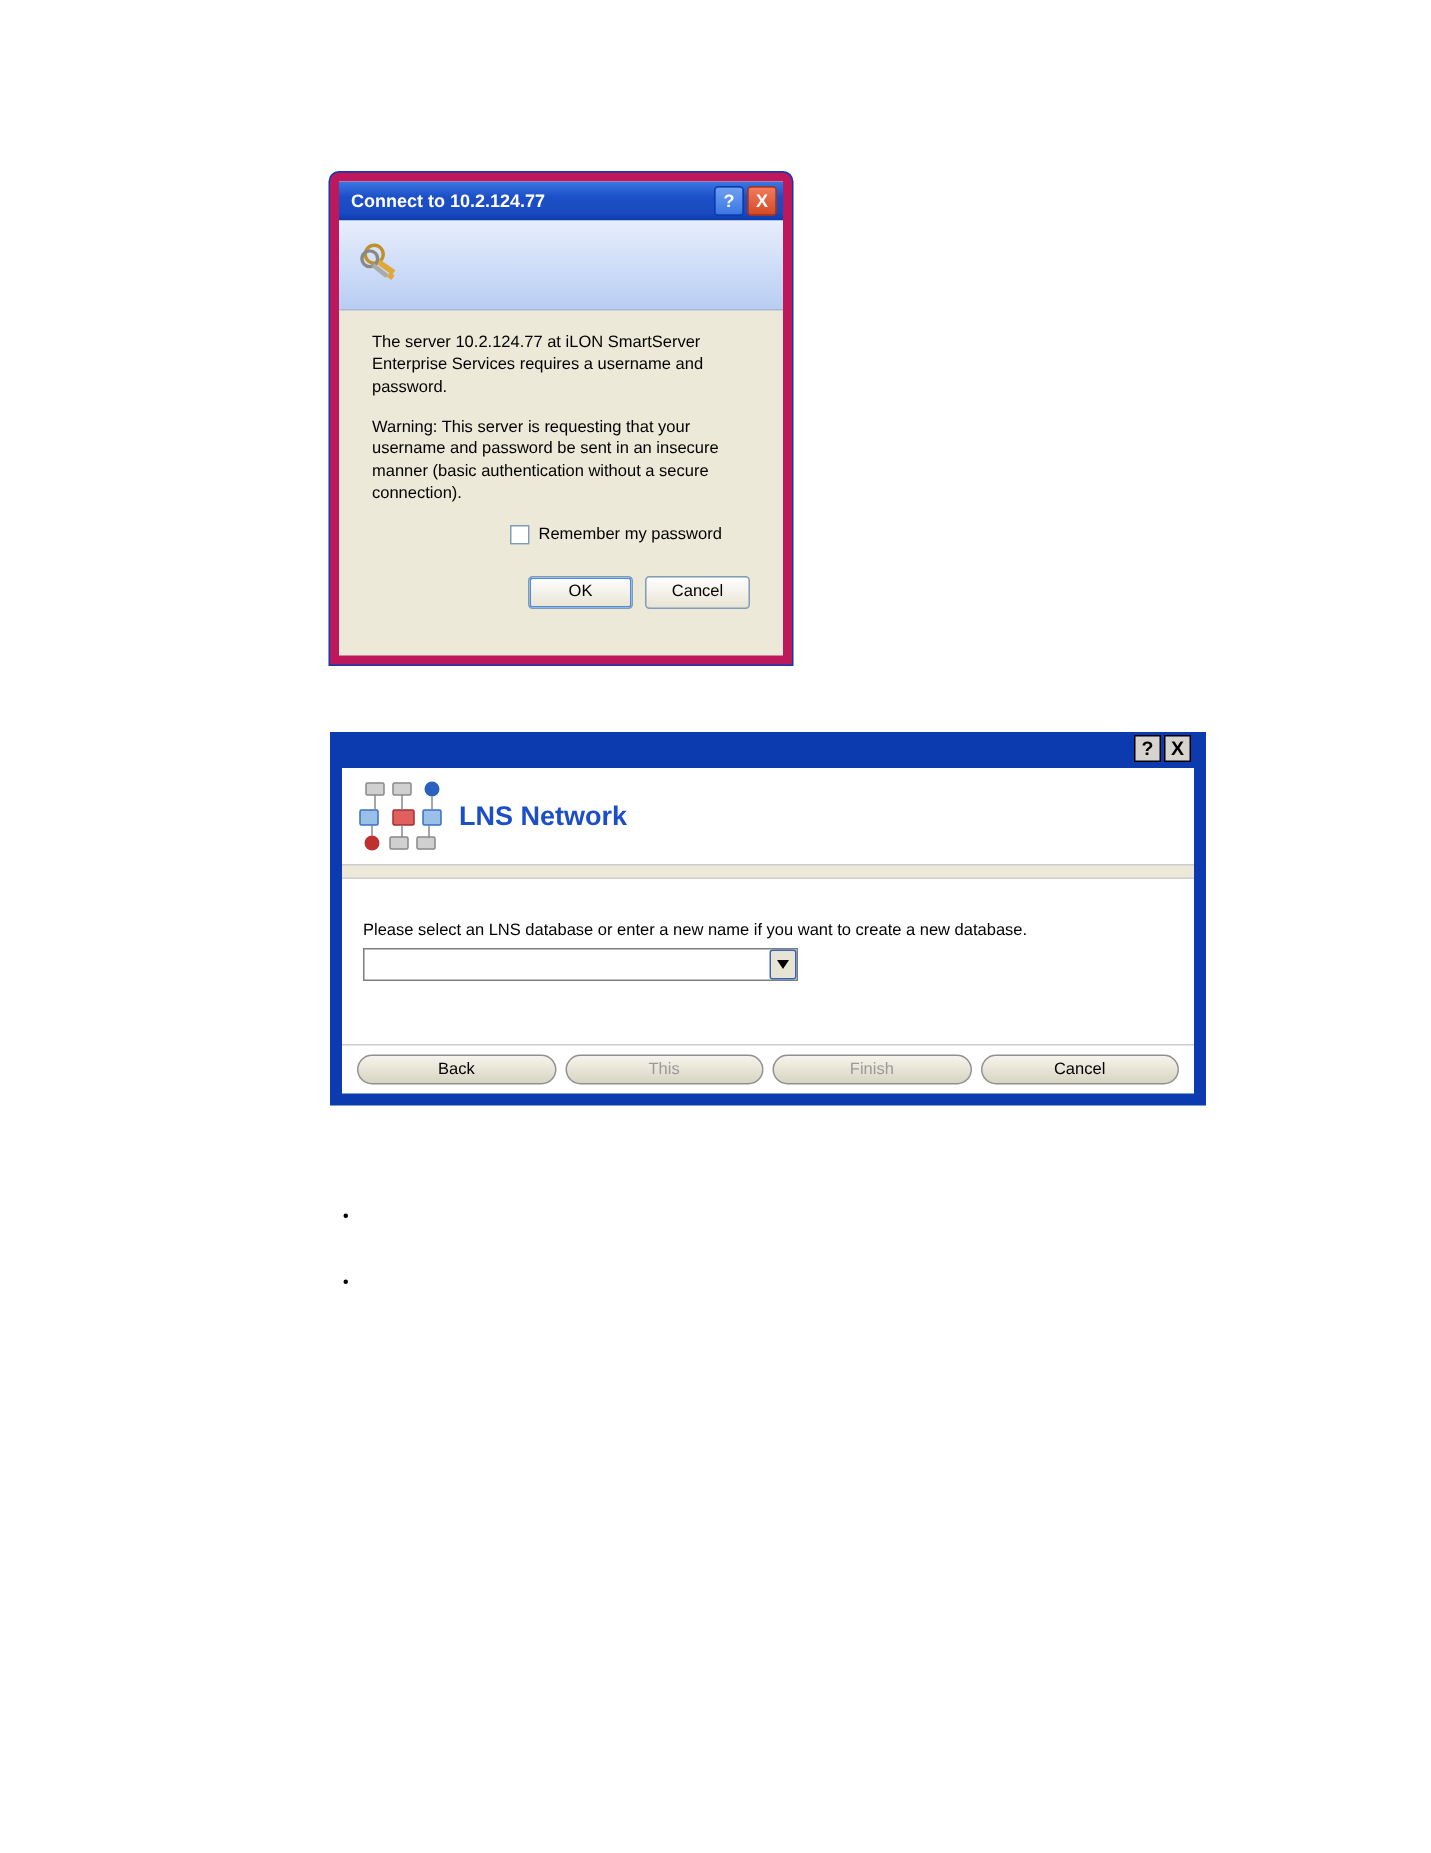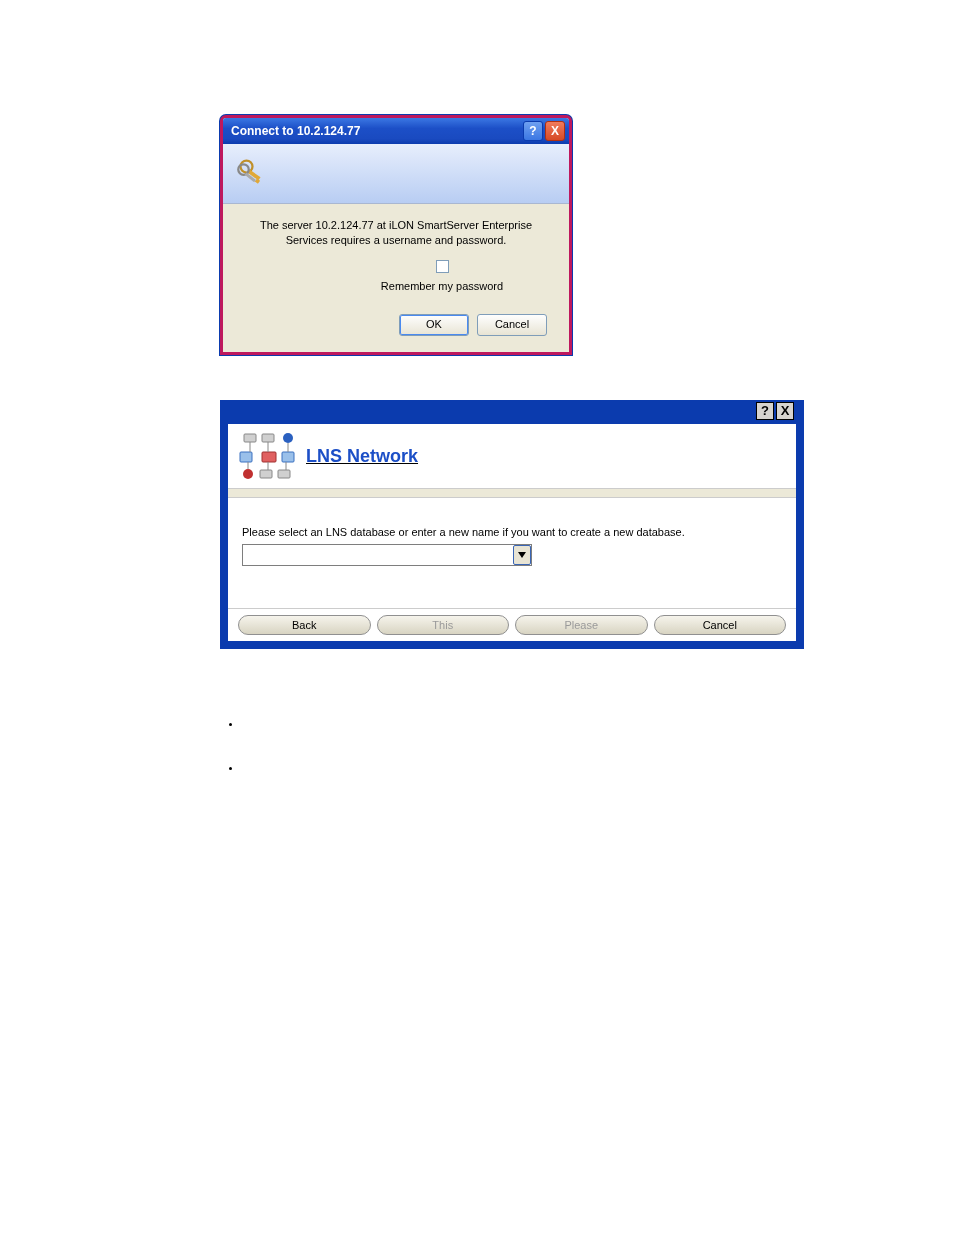--- a/index.html
+++ b/index.html
@@ -2,24 +2,24 @@
 <html><head>
 <meta charset="utf-8">
 <style>
 * { box-sizing: border-box; margin: 0; padding: 0; }
 body { font-family: Tahoma, Arial, sans-serif; font-size: 11px; background: #fff; padding: 20px; }
 
 .page { width: 954px; min-height: 1235px; margin: 0 auto; position: relative; }
 
 
 .xp-dialog {
-  width: 352px;
+  width: 308px;
   margin-left: 200px;
   margin-top: 95px;
-  border: 3px solid #be185d;
+  border: 6px solid #be185d;
   background: #ece9d8;
   box-shadow: 0 0 0 1px #0b3bae;
   border-radius: 6px 6px 0 0;
   overflow: hidden;
 }
 .xp-titlebar {
   height: 26px;
   background: linear-gradient(#3b77e3, #1c4fc7 40%, #1a4ac0 80%, #0b3bae);
   display: flex;
   align-items: center;
@@ -45,21 +45,21 @@
   height: 60px;
   background: linear-gradient(#e7eefc, #b8cdf3);
   display: flex;
   align-items: center;
   padding-left: 10px;
   border-bottom: 1px solid #a9b7d1;
   position: relative;
 }
 .key-icon { width: 36px; height: 36px; }
 
-.xp-body { padding: 14px 22px 16px 22px; color: #000; font-size: 11px; line-height: 1.35; text-align: center; }
+.xp-body { padding: 14px 22px 31px 22px; color: #000; font-size: 11px; line-height: 1.35; }
 .xp-para { margin-bottom: 12px; }
 
 .xp-form-row { display: flex; align-items: center; margin-top: 8px; }
 .xp-form-row label { width: 92px; }
 .xp-combo, .xp-text {
   flex: 1;
   height: 22px;
   border: 1px solid #7f9db9;
   background: #fff;
   display: flex;
@@ -69,21 +69,21 @@
 .xp-combo .person-icon { width: 16px; height: 16px; }
 .xp-combo .combo-spacer { flex: 1; }
 .xp-combo .dd {
   width: 16px; height: 18px;
   background: linear-gradient(#dbe6f9, #b8cdf3);
   border: 1px solid #7f9db9;
   display: flex; align-items: center; justify-content: center;
 }
 .xp-combo .dd svg { width: 8px; height: 6px; }
 
-.xp-check-row { margin-top: 12px; margin-left: 92px; display: flex; align-items: center; gap: 6px; flex-direction: column; }
+.xp-check-row { margin-top: 12px; margin-left: 92px; display: flex; align-items: center; gap: 6px; }
 .xp-checkbox { width: 13px; height: 13px; border: 1px solid #7f9db9; background: #fff; }
 
 .xp-actions { margin-top: 20px; display: flex; justify-content: flex-end; gap: 8px; }
 .xp-btn {
   width: 70px; height: 22px;
   border: 1px solid #7f9db9;
   background: linear-gradient(#fefefe, #e8e4d4);
   border-radius: 3px;
   font-size: 11px;
   display:flex;align-items:center;justify-content:center;
@@ -113,21 +113,20 @@
   font-weight: bold;
   font-size: 13px;
   color:#000;
 }
 
 .lns-header {
   display: flex;
   align-items: center;
   padding: 8px 10px 6px 10px;
   gap: 8px;
-  text-decoration: underline;
 }
 .lns-net-icon { width: 60px; height: 50px; flex:0 0 60px; position:relative; }
 .lns-title { font-family: "Trebuchet MS", Verdana, sans-serif; font-size: 18px; font-weight: bold; color: #1c4fc7; }
 
 .lns-sep { height: 10px; background: #ece9d8; border-top:1px solid #ccc; border-bottom:1px solid #ccc; }
 
 .lns-body { padding: 28px 14px 14px 14px; }
 .lns-instr { font-family: Verdana, Tahoma, sans-serif; font-size: 11px; font-weight: normal; color:#000; margin-bottom:6px; }
 .lns-select-row { display:flex; }
 .lns-select {
@@ -189,20 +188,21 @@
         <circle cx="18" cy="14" r="8" fill="none" stroke="#c0902a" stroke-width="3"></circle>
         <rect x="22" y="18" width="18" height="5" fill="#e0a838" transform="rotate(35 22 18)"></rect>
         <rect x="32" y="30" width="5" height="5" fill="#e0a838" transform="rotate(35 32 30)"></rect>
         <circle cx="14" cy="18" r="7" fill="none" stroke="#888" stroke-width="3"></circle>
         <rect x="18" y="22" width="16" height="4" fill="#aaa" transform="rotate(38 18 22)"></rect>
       </svg>
     </div>
 
     <div class="xp-body">
       <p class="xp-para">The server 10.2.124.77 at iLON SmartServer Enterprise Services requires a username and password.</p>
+      <p class="xp-para">Warning: This server is requesting that your username and password be sent in an insecure manner (basic authentication without a secure connection).</p>
 
 
 
       <div class="xp-check-row">
         <div class="xp-checkbox"></div>
         <span>Remember my password</span>
       </div>
 
       <div class="xp-actions">
         <div class="xp-btn primary">
@@ -263,21 +263,21 @@
     </div>
 
     <div class="lns-actions">
       <div class="lns-btn">
         <span>Back</span>
       </div>
       <div class="lns-btn disabled">
         <span>This</span>
       </div>
       <div class="lns-btn disabled">
-        <span>Please</span>
+        <span>Finish</span>
       </div>
       <div class="lns-btn">
         <span>Cancel</span>
       </div>
     </div>
   </div>
 
   <div class="doc-bullets">
     <ul>
       <li></li>

